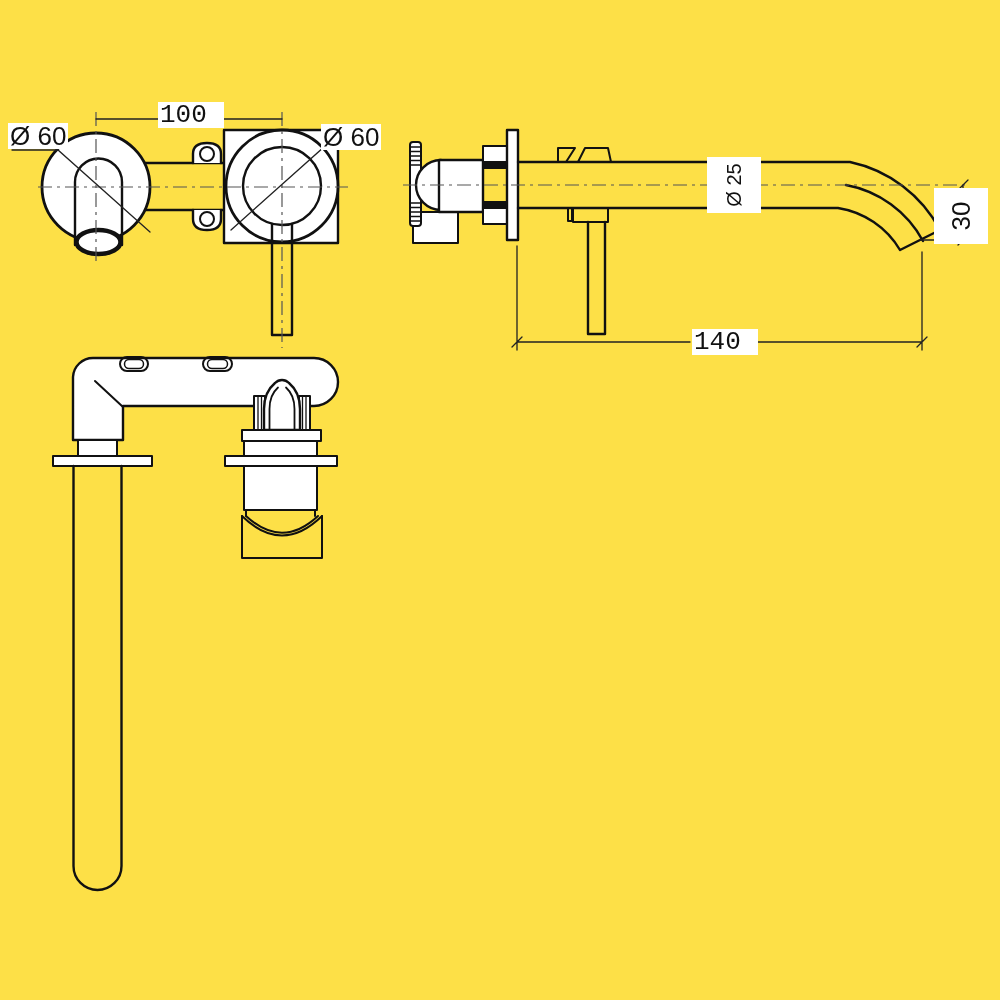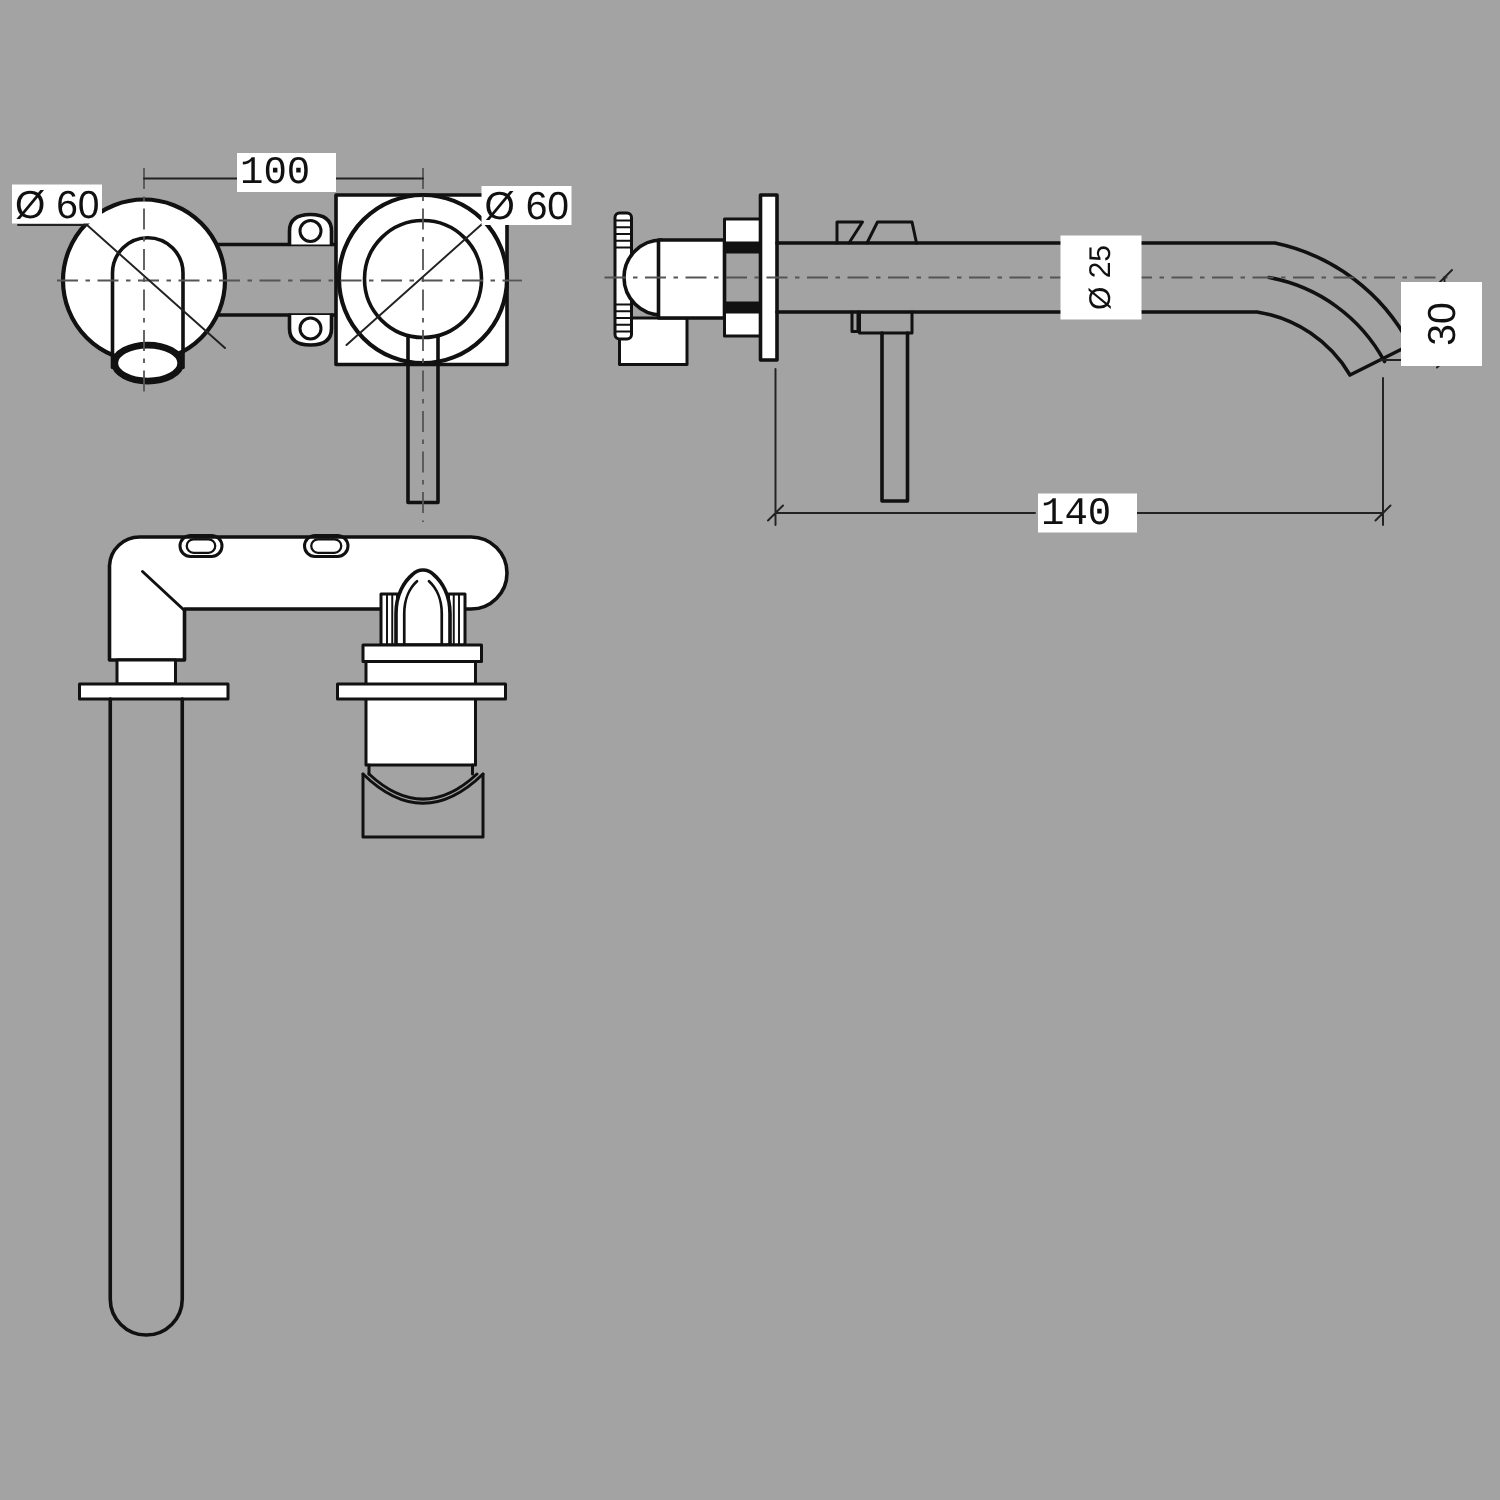--- a/index.html
+++ b/index.html
@@ -1,17 +1,17 @@
 <!DOCTYPE html>
 <html><head>
 <meta charset="utf-8">
 <style>
   html,body{margin:0;padding:0;background:#fff;}
   #stage{
-    position:relative;width:1000px;height:1000px;background:#a3a3a3;overflow:hidden;
+    position:relative;width:1000px;height:1000px;background:#fde047;overflow:hidden;
     font-family:"Liberation Sans", sans-serif;
   }
   #stage svg{position:absolute;left:0;top:0;}
   .lbl{
     position:absolute;color:#111;font-size:26px;line-height:1;white-space:nowrap;
     background:#fff;padding:0 2px;
   }
   .lbl.center{text-align:left;font-family:Liberation Mono, monospace;}
   .lbl.rot{
     display:flex;align-items:center;justify-content:center;

